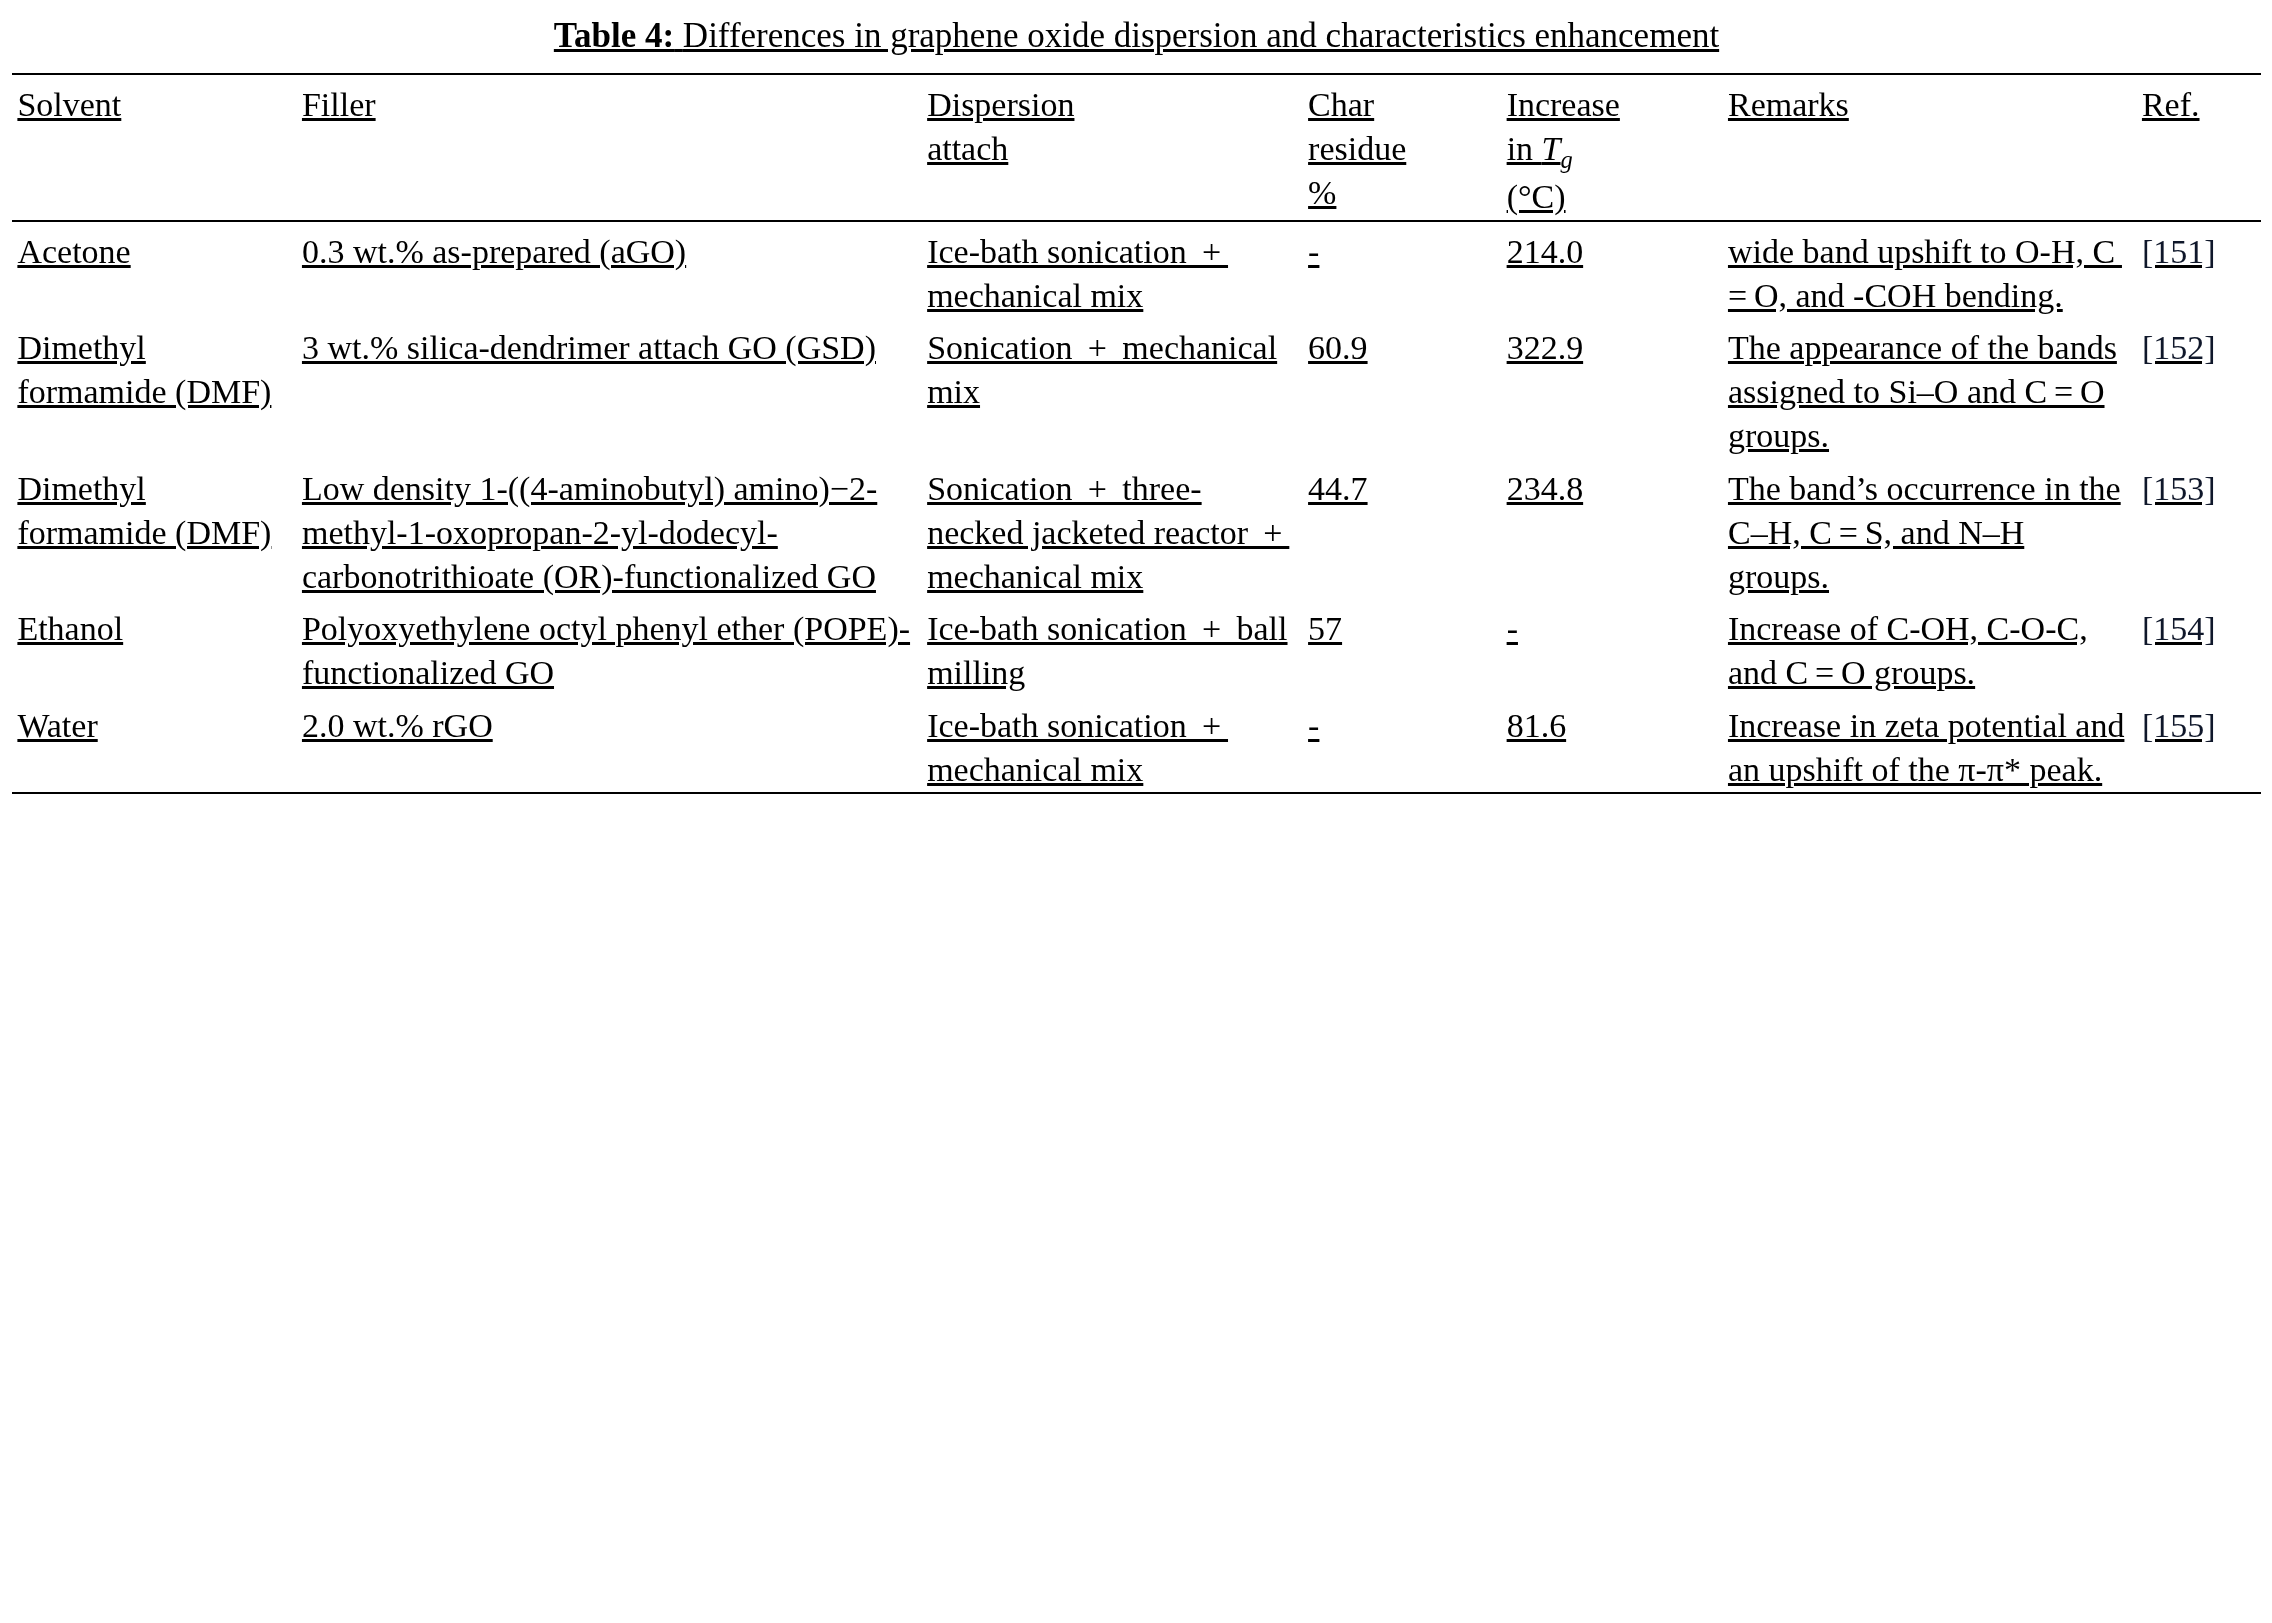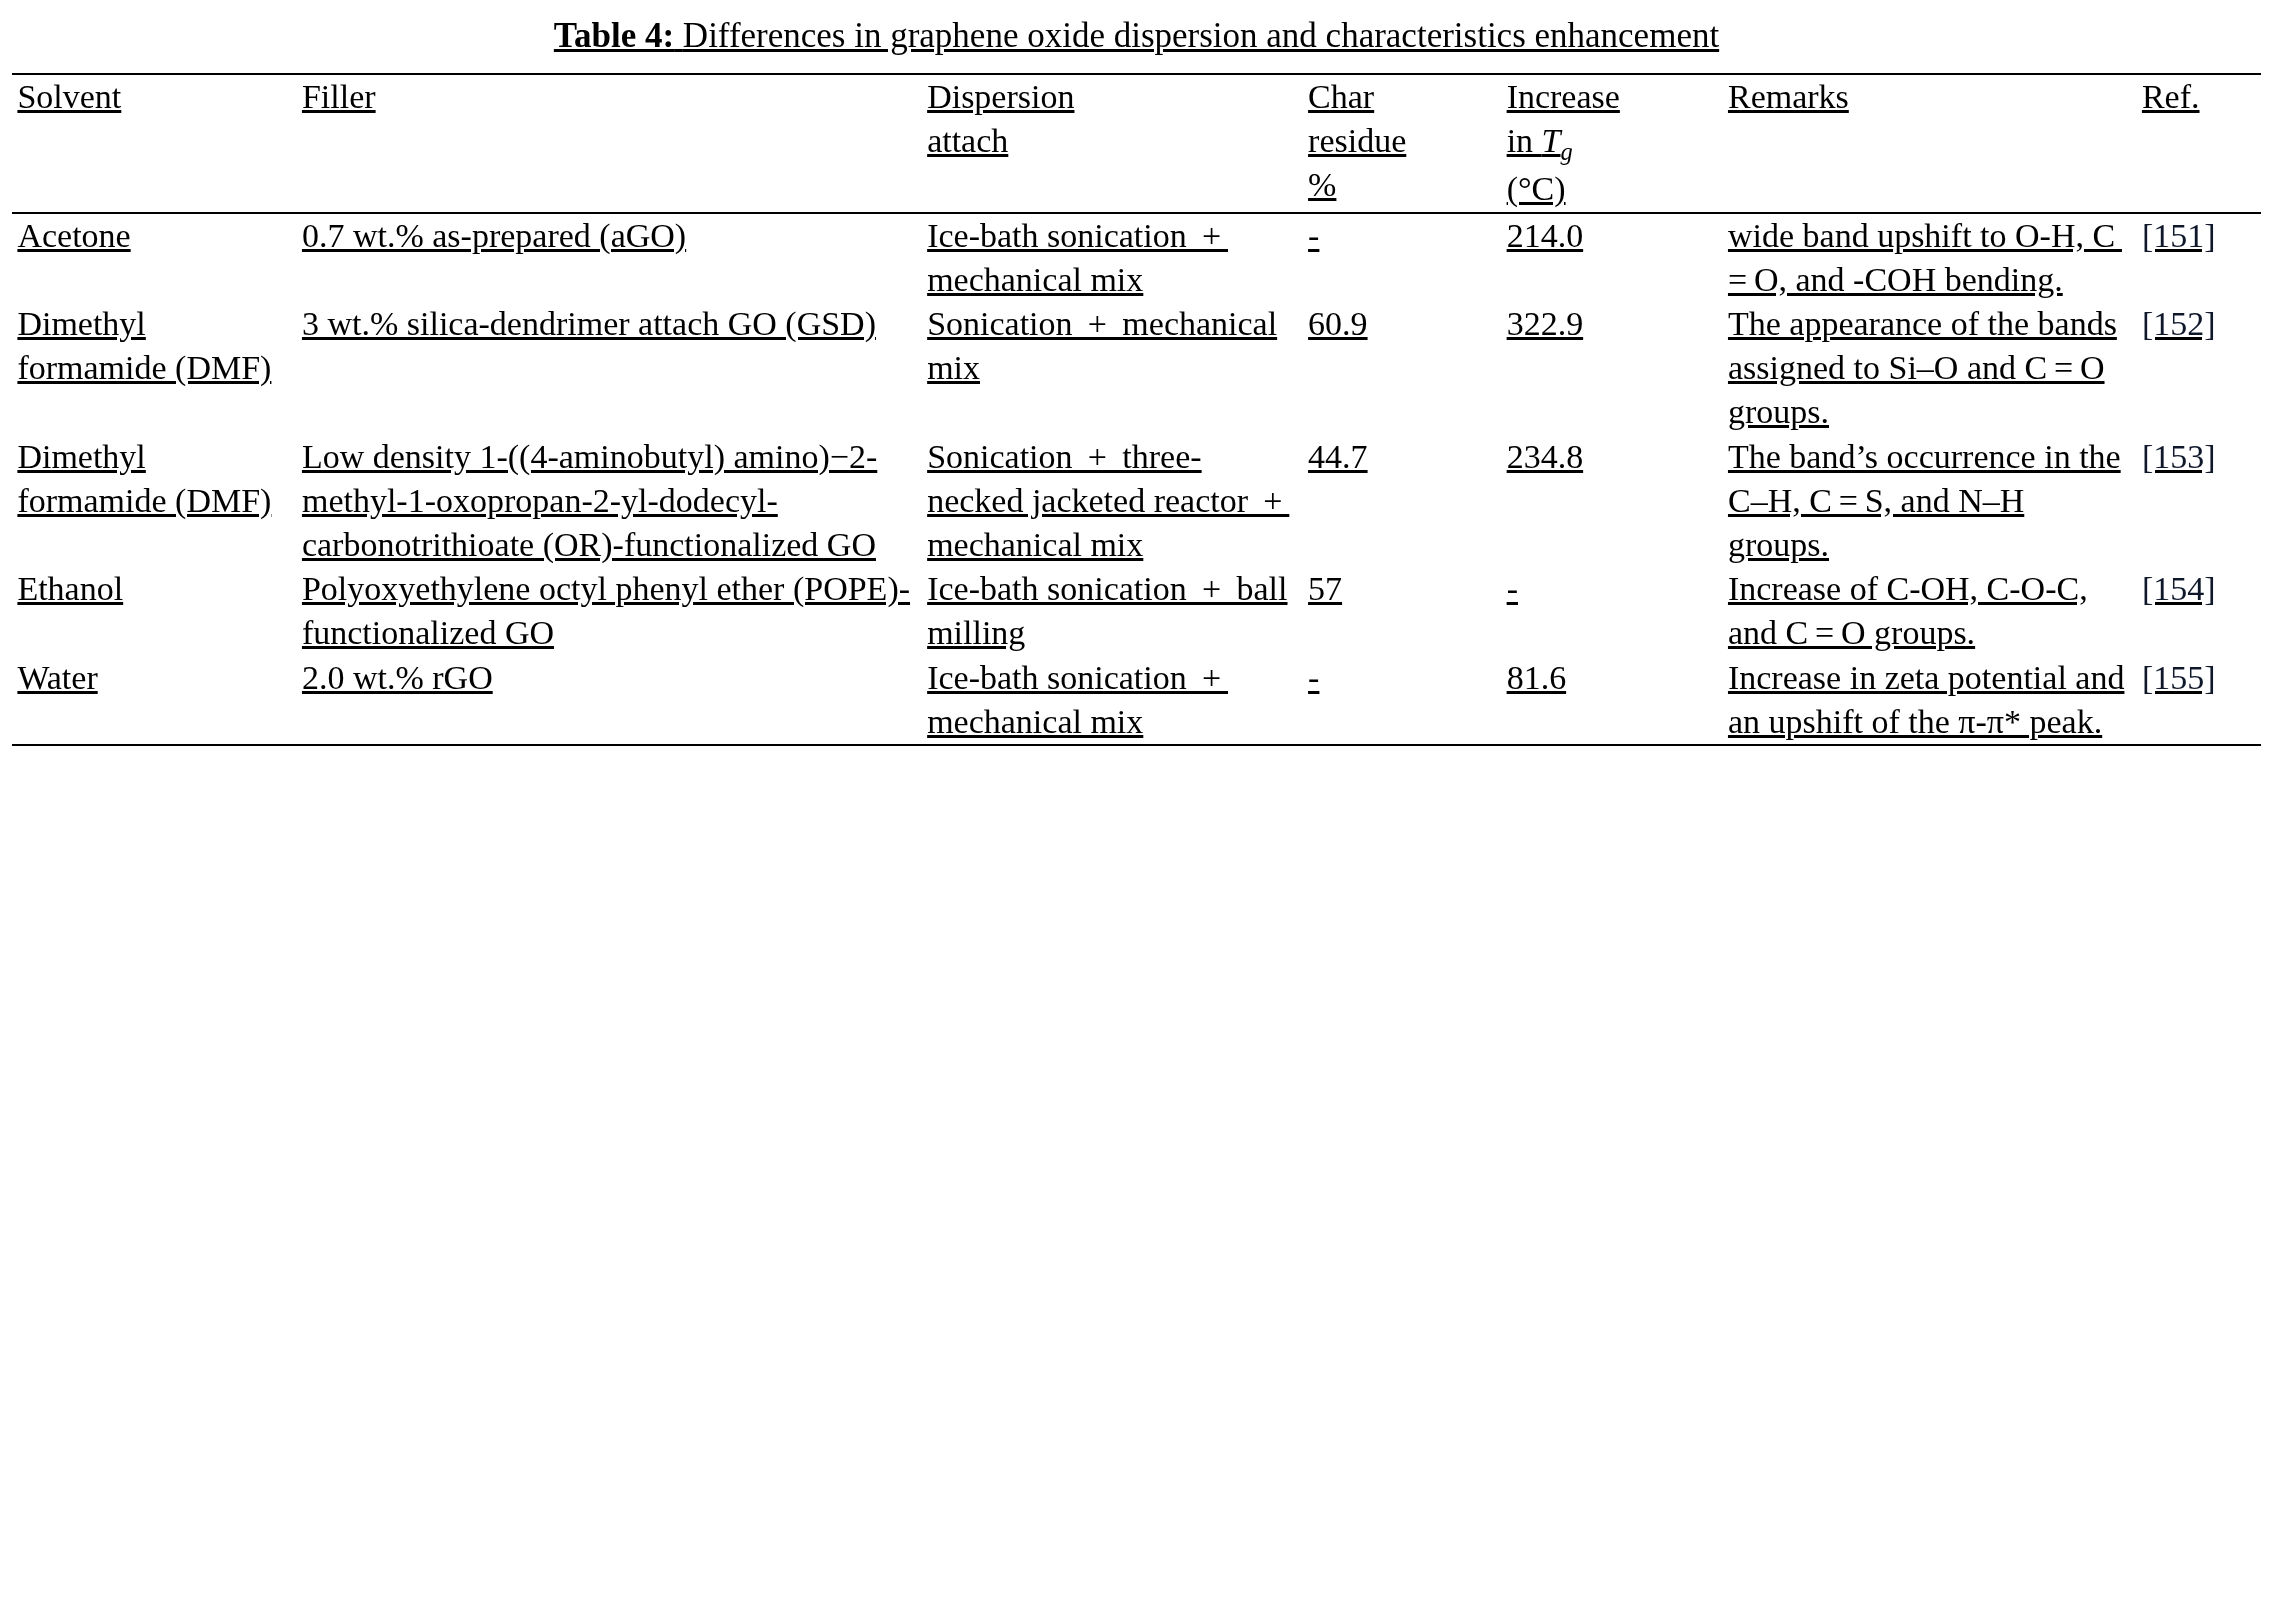--- a/index.html
+++ b/index.html
@@ -31,21 +31,21 @@
   table.tbl {
     width: 100%;
     border-collapse: collapse;
     font-size: 34px;
     line-height: 1.30;
   }
   table.tbl td, table.tbl th {
     vertical-align: top;
     text-align: left;
     font-weight: normal;
-    padding: 0 15px 0 0;
+    padding: 8px 15px 0 0;
   }
   .rule-top td {
     border-top: 2.9px solid #000000;
   }
   .rule-mid td {
     border-top: 2.3px solid #000000;
   }
   .rule-bot td {
     border-top: 2.9px solid #000000;
     height: 0;
@@ -107,21 +107,21 @@
           <span class="nowrap"><span>in </span><span class="ital">T</span><span class="sub">g</span></span><br>
           <span>(°C)</span>
         </td>
         <td class="c-remarks">Remarks</td>
         <td class="c-ref">Ref.</td>
       </tr>
     </thead>
     <tbody>
       <tr class="rule-mid">
         <td class="c-solvent">Acetone</td>
-        <td class="c-filler">0.7 wt.% as-prepared (aGO)</td>
+        <td class="c-filler">0.3 wt.% as-prepared (aGO)</td>
         <td class="c-method">Ice-bath sonication  +  mechanical mix</td>
         <td class="c-char">-</td>
         <td class="c-tg">214.0</td>
         <td class="c-remarks">wide band upshift to O-H, C = O, and -COH bending.</td>
         <td class="c-ref"><span class="ref">[151]</span></td>
       </tr>
       <tr>
         <td class="c-solvent">Dimethyl formamide (DMF)</td>
         <td class="c-filler">3 wt.% silica-dendrimer attach GO (GSD)</td>
         <td class="c-method">Sonication  +  mechanical mix</td>

